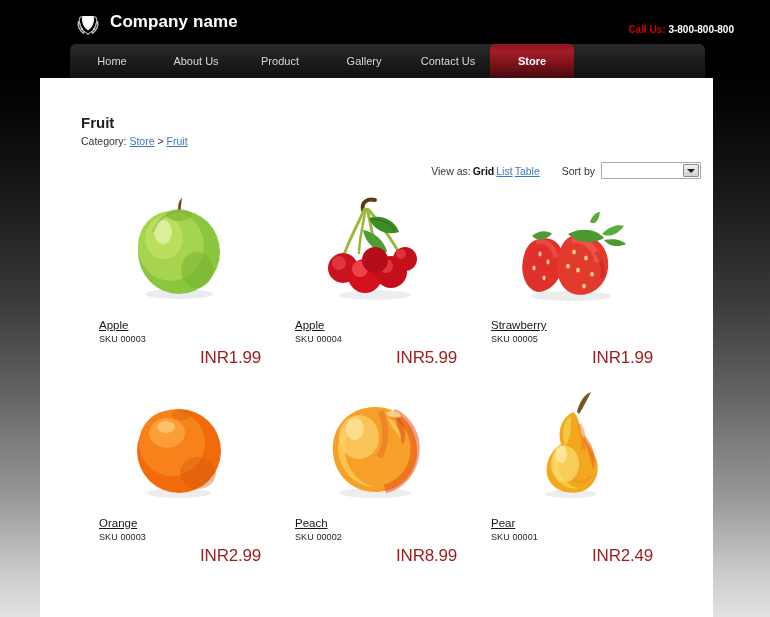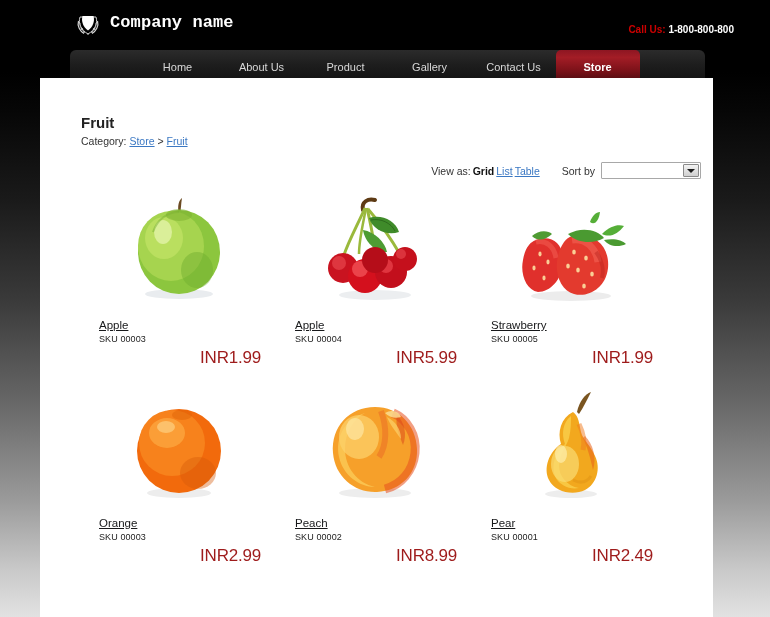--- a/index.html
+++ b/index.html
@@ -51,43 +51,41 @@
     width: 28px; height: 28px;
     position: relative;
     flex: 0 0 28px;
   }
   .brand-name {
     color: #ffffff;
     font-size: 17px;
     font-weight: bold;
     letter-spacing: 0.1px;
     white-space: nowrap;
-    font-family: Liberation Mono, monospace;
   }
   .callus {
     position: absolute;
     right: 36px; top: 24px;
     font-size: 10px;
     font-weight: bold;
     white-space: nowrap;
   }
   .callus .label { color: #cc0000; text-align: right; }
   .callus .number { color: #ffffff; }
 
   
   .nav {
     position: absolute;
-    left: 70px; top: 50px;
+    left: 70px; top: 44px;
     width: 635px;
     height: 34px;
     background: linear-gradient(to bottom, #2b2b2b 0%, #1d1d1d 45%, #111111 100%);
     border-radius: 6px 6px 0 0;
     display: flex;
     align-items: stretch;
-    justify-content: center;
   }
   .nav-item {
     display: flex;
     align-items: center;
     justify-content: center;
     color: #d8d8d8;
     font-size: 11px;
     text-decoration: none;
     padding: 0 14px;
     min-width: 62px;
@@ -283,21 +281,21 @@
             <circle cx="18" cy="24" r="0.8" fill="#cfcfcf"></circle>
             <circle cx="14" cy="26" r="0.8" fill="#cfcfcf"></circle>
           </g>
         </svg>
       </span>
       <span class="brand-name">Company name</span>
     </div>
 
     <div class="callus">
       <span class="label">Call Us:</span>
-      <span class="number">1-800-800-800</span>
+      <span class="number">3-800-800-800</span>
     </div>
   </div>
 
   <div class="nav">
     <a class="nav-item">Home</a>
     <a class="nav-item">About Us</a>
     <a class="nav-item">Product</a>
     <a class="nav-item">Gallery</a>
     <a class="nav-item">Contact Us</a>
     <a class="nav-item active">Store</a>

